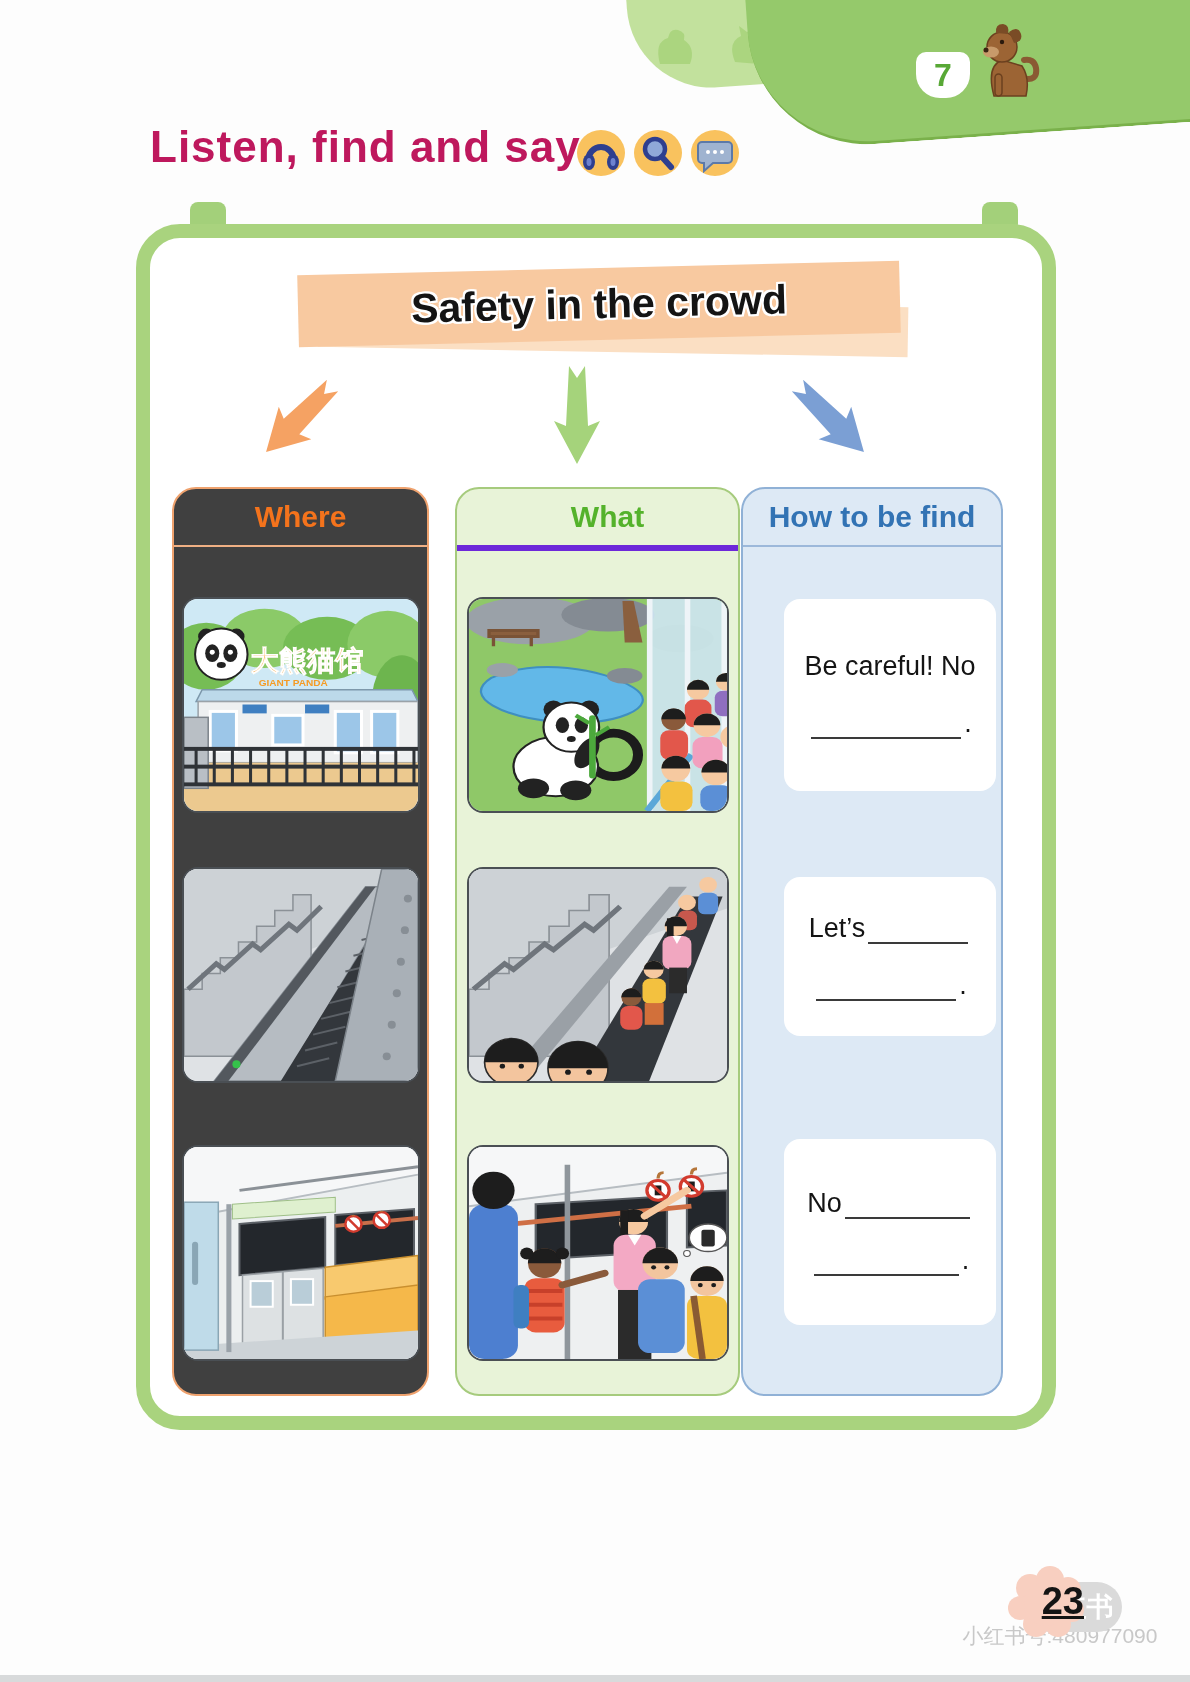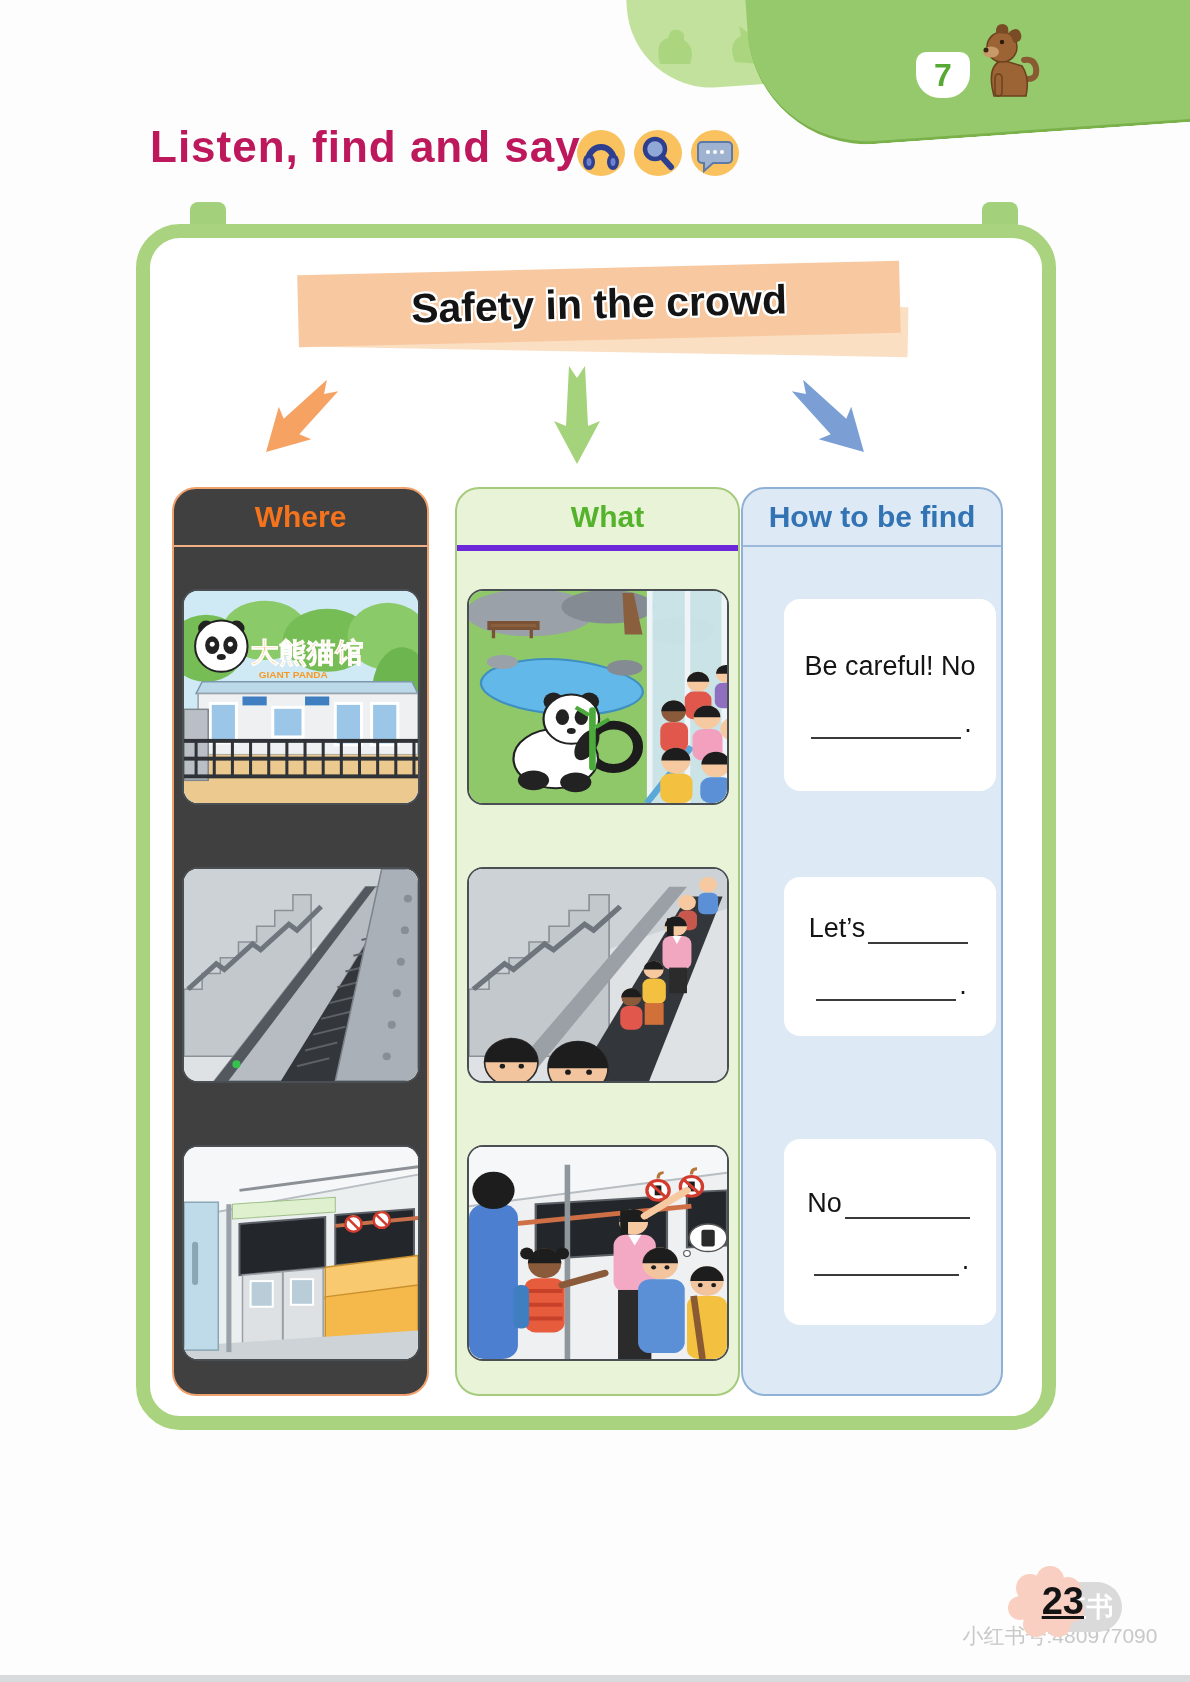--- a/index.html
+++ b/index.html
@@ -41,21 +41,21 @@
   .col-header{height:56px;display:flex;align-items:center;justify-content:center;
       font-size:30px;font-weight:800;}
   .col-where .col-header{color:#f4731c;border-bottom:2px solid #f0b084;}
   .col-what  .col-header{color:#54b22b;border-bottom:6px solid #6d28d9;padding-left:20px;}
   .col-how   .col-header{color:#3273b4;border-bottom:2px solid #9cb8da;}
   .pic{position:absolute;left:50%;transform:translateX(-50%);height:212px;border-radius:16px;
       overflow:hidden;border:2px solid #4a4f54;background:#fff;}
   .pic svg{display:block;width:100%;height:100%;}
   .pic-w{width:234px;}
   .pic-t{width:258px;}
-  .r1{top:100px;} .r2{top:378px;} .r3{top:656px;}
+  .r1{top:108px;} .r2{top:378px;} .r3{top:656px;}
   
   .sbox{position:absolute;left:21px;width:212px;background:#fff;border-radius:16px;
       display:flex;flex-direction:column;justify-content:center;align-items:center;gap:26px;
       font-size:27px;color:#141414;margin-left:20px;}
   .sline{white-space:nowrap;}
   .blank{display:inline-block;border-bottom:2.5px solid #3a3a3a;height:1.05em;vertical-align:bottom;
       margin:0 3px;}
   .w100{width:100px;} .w125{width:125px;} .w140{width:140px;} .w145{width:145px;} .w150{width:150px;}
   
   .wm-badge{position:absolute;left:1024px;top:1582px;width:98px;height:50px;background:#dadada;

